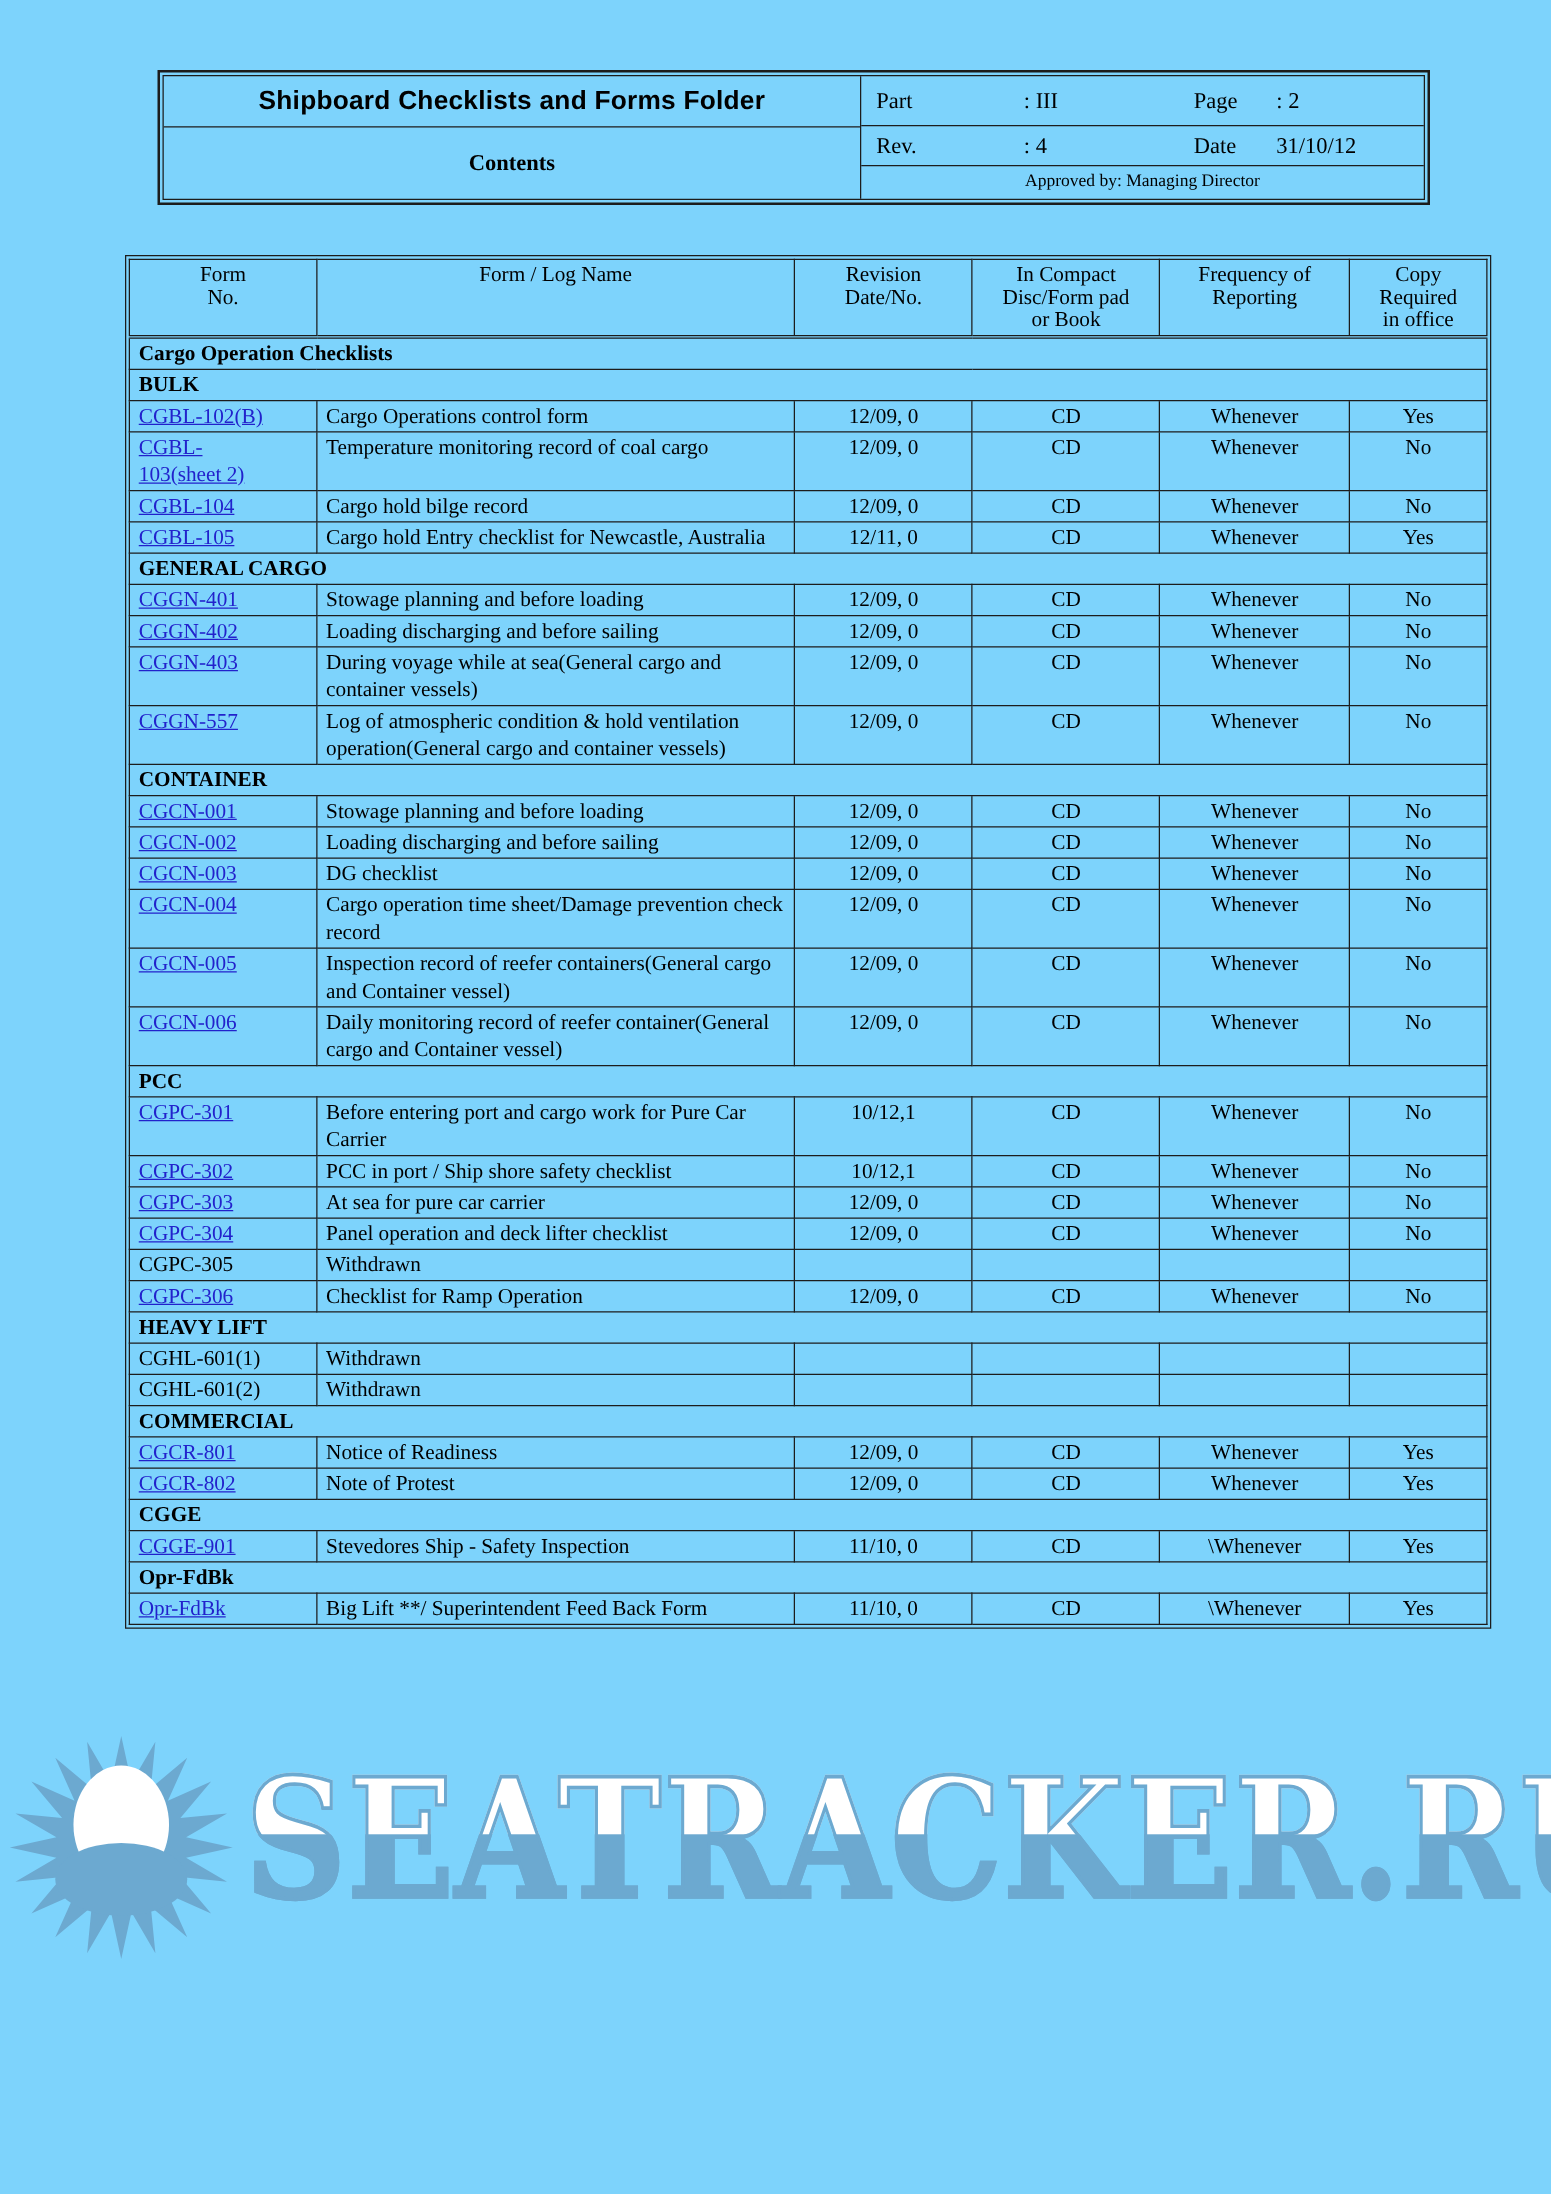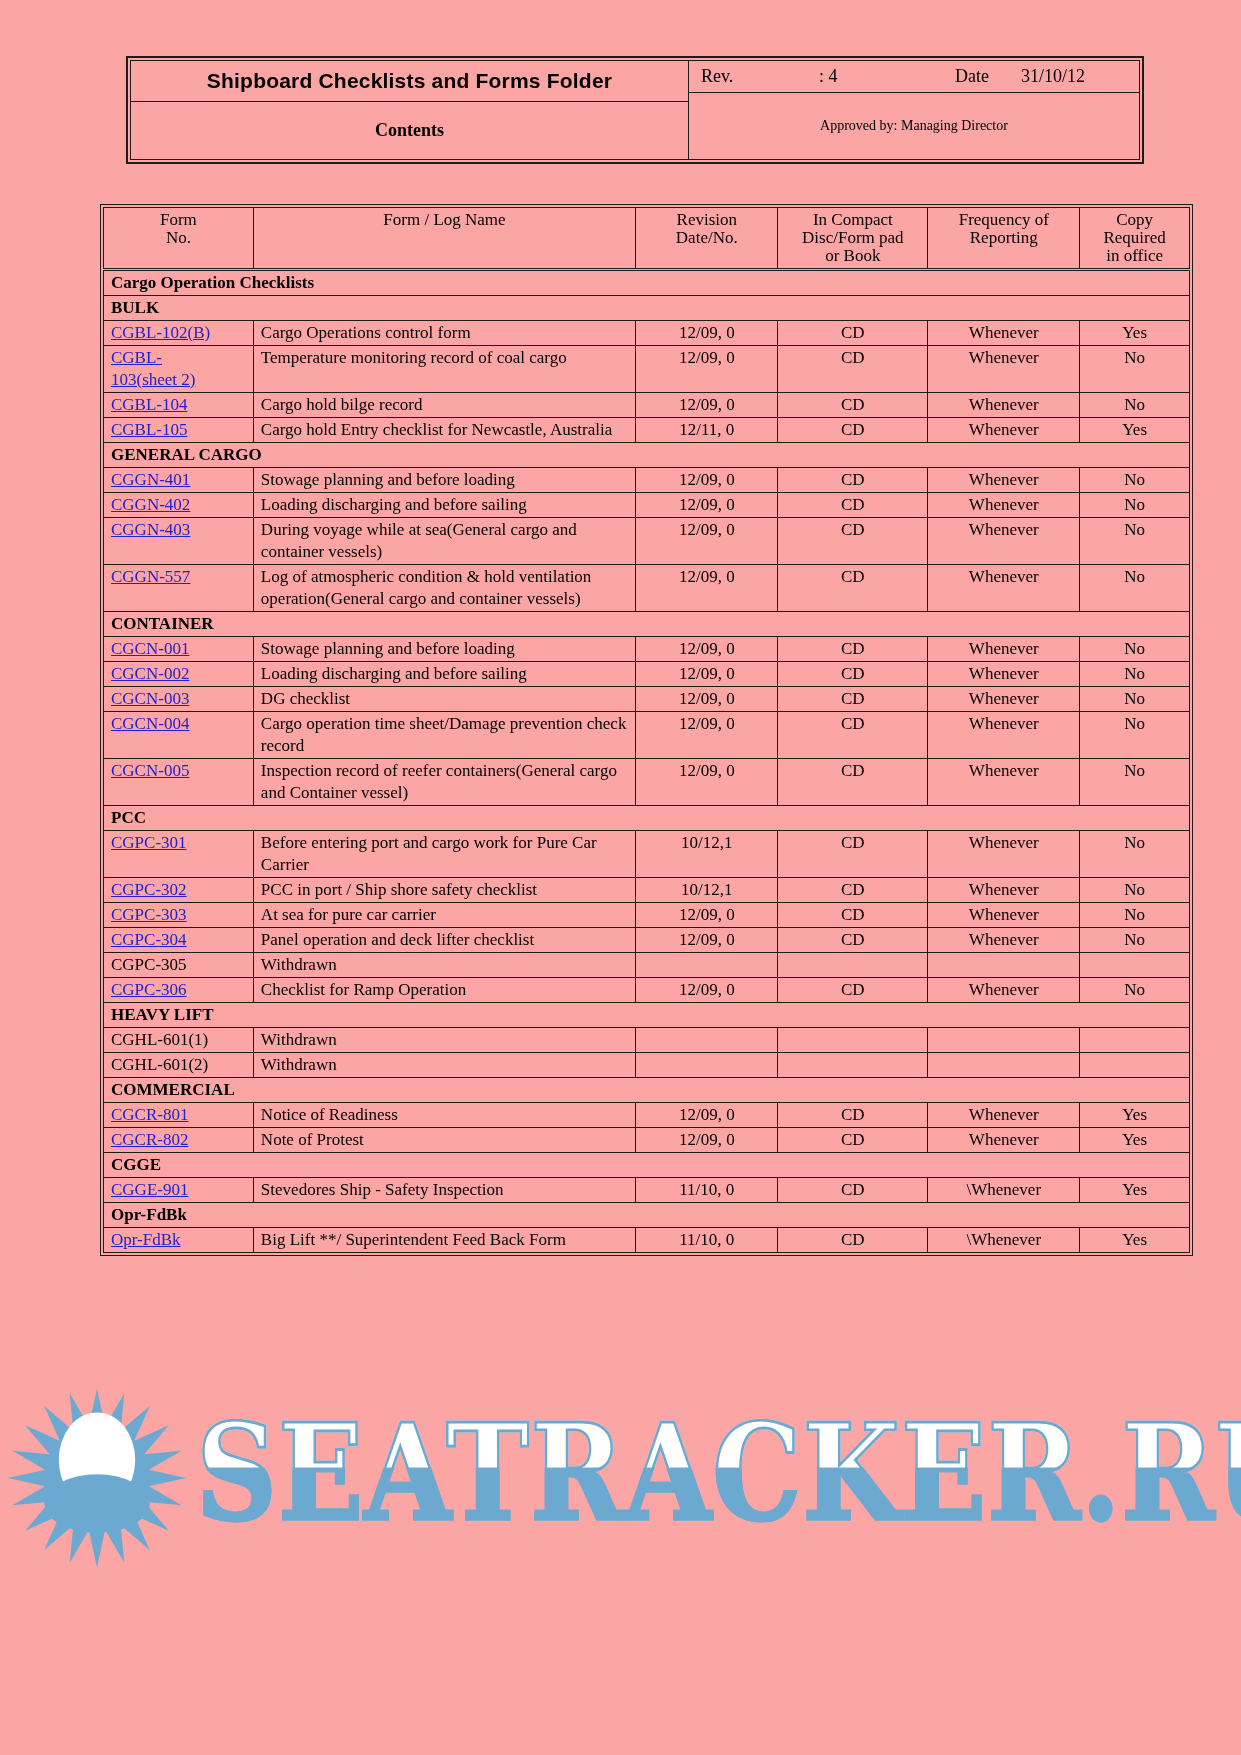--- a/index.html
+++ b/index.html
@@ -1,17 +1,17 @@
 <!DOCTYPE html>
 <html><head>
 <meta charset="utf-8">
 <style>
   html,body { margin:0; padding:0; background:#ffffff; }
   .page {
-    position:relative; width:1241px; height:1755px; background:#fca5a5;
+    position:relative; width:1241px; height:1755px; background:#7dd3fc;
     font-family:"Liberation Serif", serif; color:#000; overflow:hidden;
   }
 
   
   .hbox {
     position:absolute; left:126px; top:56px; width:1018px; height:108px;
     border:2px solid #1c1c1c; padding:2px; box-sizing:border-box;
   }
   .hbox-inner { width:100%; height:100%; border:1px solid #1c1c1c; box-sizing:border-box; display:flex; }
   .h-left { width:558px; border-right:1px solid #1c1c1c; display:flex; flex-direction:column; box-sizing:border-box; }
@@ -63,20 +63,26 @@
 
 <div class="page">
 
   <div class="hbox">
     <div class="hbox-inner">
       <div class="h-left">
         <div class="h-title">Shipboard Checklists and Forms Folder</div>
         <div class="h-contents">Contents</div>
       </div>
       <div class="h-right">
+        <div class="h-row h-row1">
+          <span>Part</span>
+          <span>: III</span>
+          <span>Page</span>
+          <span>: 2</span>
+        </div>
         <div class="h-row h-row2">
           <span>Rev.</span>
           <span>: 4</span>
           <span>Date</span>
           <span>31/10/12</span>
         </div>
         <div class="h-row3">Approved by: Managing Director</div>
       </div>
     </div>
   </div>
@@ -220,20 +226,28 @@
           </tr>
           <tr>
             <td class="formno"><a class="flink" style="color: rgb(34, 34, 204);">CGCN-005</a></td>
             <td>Inspection record of reefer containers(General cargo and Container vessel)</td>
             <td class="ctr">12/09, 0</td>
             <td class="ctr">CD</td>
             <td class="ctr">Whenever</td>
             <td class="ctr">No</td>
           </tr>
           <tr>
+            <td class="formno"><a class="flink" style="color: rgb(34, 34, 204);">CGCN-006</a></td>
+            <td>Daily monitoring record of reefer container(General cargo and Container vessel)</td>
+            <td class="ctr">12/09, 0</td>
+            <td class="ctr">CD</td>
+            <td class="ctr">Whenever</td>
+            <td class="ctr">No</td>
+          </tr>
+          <tr>
             <td colspan="6" class="section">PCC</td>
           </tr>
           <tr>
             <td class="formno"><a class="flink" style="color: rgb(34, 34, 204);">CGPC-301</a></td>
             <td>Before entering port and cargo work for Pure Car Carrier</td>
             <td class="ctr">10/12,1</td>
             <td class="ctr">CD</td>
             <td class="ctr">Whenever</td>
             <td class="ctr">No</td>
           </tr>

